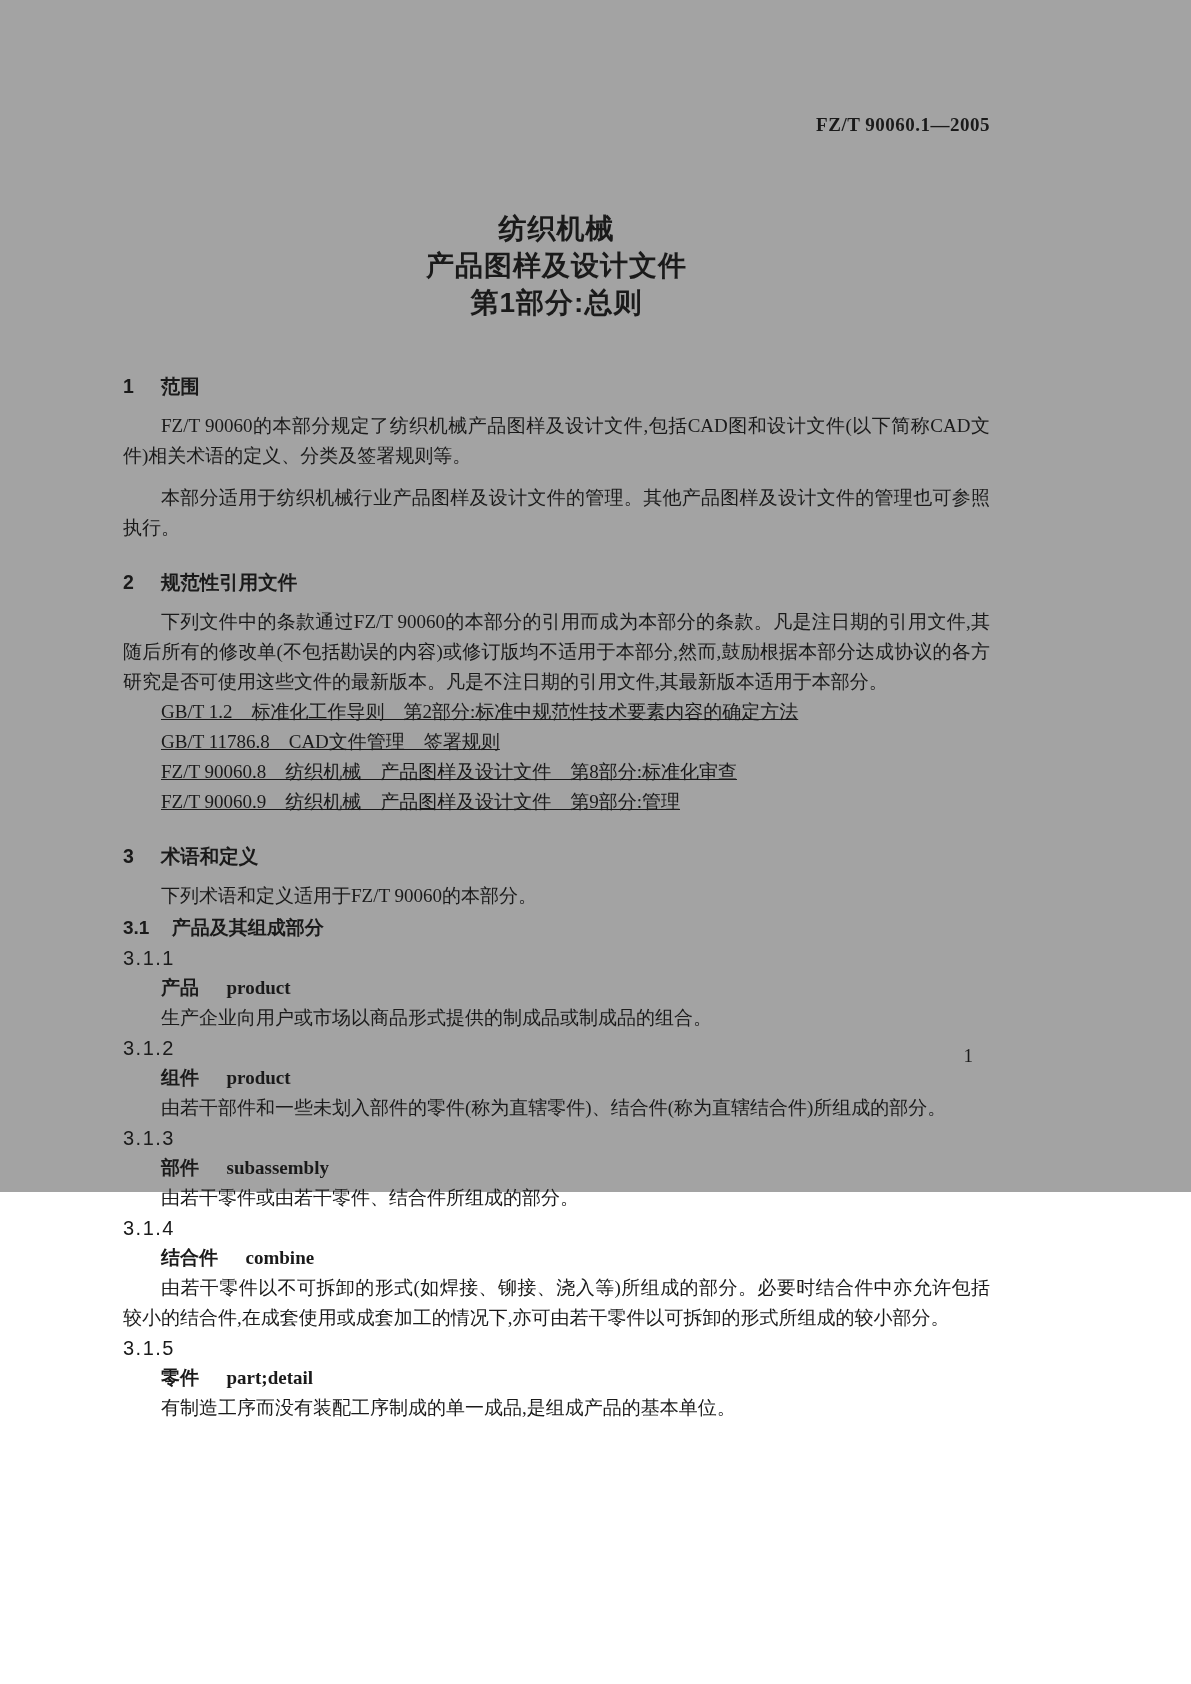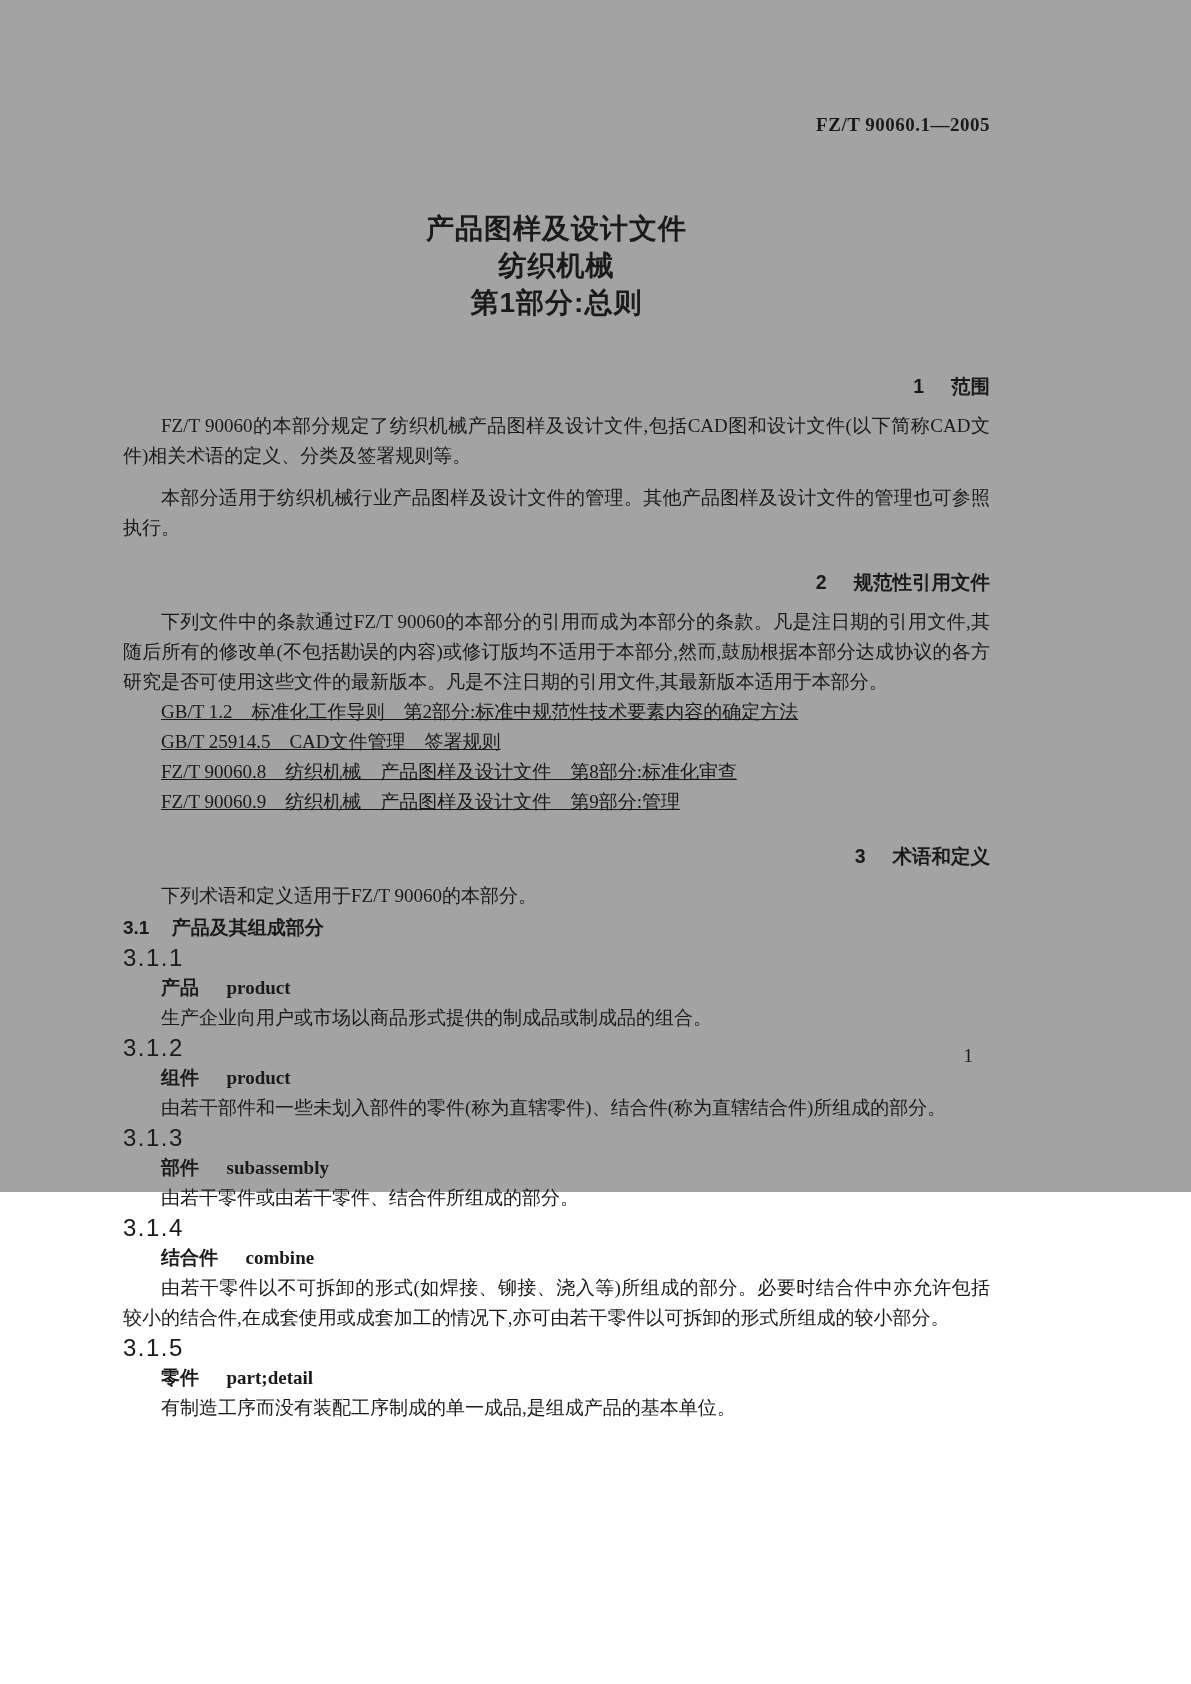--- a/index.html
+++ b/index.html
@@ -38,21 +38,20 @@
     font-size: 28px;
     line-height: 37px;
     letter-spacing: 1px;
   }
   .sec-heading {
     margin: 0;
     font-family: "Liberation Sans", "DejaVu Sans", sans-serif;
     font-weight: 700;
     font-size: 19.5px;
     line-height: 26px;
-    text-align: right;
   }
   .sec-scope .sec-heading { margin-top: 52px; }
   .sec-refs  .sec-heading { margin-top: 26px; }
   .sec-terms .sec-heading { margin-top: 26px; }
   .sec-num { margin-right: 1.1em; }
   .para {
     margin: 12px 0 0 0;
     text-indent: 2em;
     text-align: justify;
   }
@@ -67,21 +66,21 @@
     font-family: "Liberation Sans", "DejaVu Sans", sans-serif;
     font-weight: 700;
     font-size: 19px;
     line-height: 30px;
   }
   .subsec-num { margin-right: 0.9em; }
   .term-entry { margin: 0; }
   .clause-num {
     margin: 0;
     font-family: "Liberation Sans", "DejaVu Sans", sans-serif;
-    font-size: 24px;
+    font-size: 20px;
     line-height: 30px;
     letter-spacing: 1.5px;
     font-weight: 400;
   }
   .term-line {
     margin: 0;
     padding-left: 2em;
     line-height: 30px;
     font-weight: 700;
   }
@@ -110,42 +109,42 @@
 </head>
 <body>
 
 <div class="page">
 
   <header class="doc-header">
     <span>FZ/T 90060.1—2005</span>
   </header>
 
   <div class="doc-title">
+    <div>纺织机械</div>
     <div>产品图样及设计文件</div>
-    <div>纺织机械</div>
     <div>第1部分:总则</div>
   </div>
 
   <section class="sec sec-scope">
     <h2 class="sec-heading">
       <span class="sec-num">1</span>
       <span class="sec-title">范围</span>
     </h2>
     <p class="para">FZ/T 90060的本部分规定了纺织机械产品图样及设计文件,包括CAD图和设计文件(以下简称CAD文件)相关术语的定义、分类及签署规则等。</p>
     <p class="para">本部分适用于纺织机械行业产品图样及设计文件的管理。其他产品图样及设计文件的管理也可参照执行。</p>
   </section>
 
   <section class="sec sec-refs">
     <h2 class="sec-heading">
       <span class="sec-num">2</span>
       <span class="sec-title">规范性引用文件</span>
     </h2>
     <p class="para">下列文件中的条款通过FZ/T 90060的本部分的引用而成为本部分的条款。凡是注日期的引用文件,其随后所有的修改单(不包括勘误的内容)或修订版均不适用于本部分,然而,鼓励根据本部分达成协议的各方研究是否可使用这些文件的最新版本。凡是不注日期的引用文件,其最新版本适用于本部分。</p>
     <p class="ref-item">GB/T 1.2　标准化工作导则　第2部分:标准中规范性技术要素内容的确定方法</p>
-    <p class="ref-item">GB/T 25914.5　CAD文件管理　签署规则</p>
+    <p class="ref-item">GB/T 11786.8　CAD文件管理　签署规则</p>
     <p class="ref-item">FZ/T 90060.8　纺织机械　产品图样及设计文件　第8部分:标准化审查</p>
     <p class="ref-item">FZ/T 90060.9　纺织机械　产品图样及设计文件　第9部分:管理</p>
   </section>
 
   <section class="sec sec-terms">
     <h2 class="sec-heading">
       <span class="sec-num">3</span>
       <span class="sec-title">术语和定义</span>
     </h2>
     <p class="para">下列术语和定义适用于FZ/T 90060的本部分。</p>

